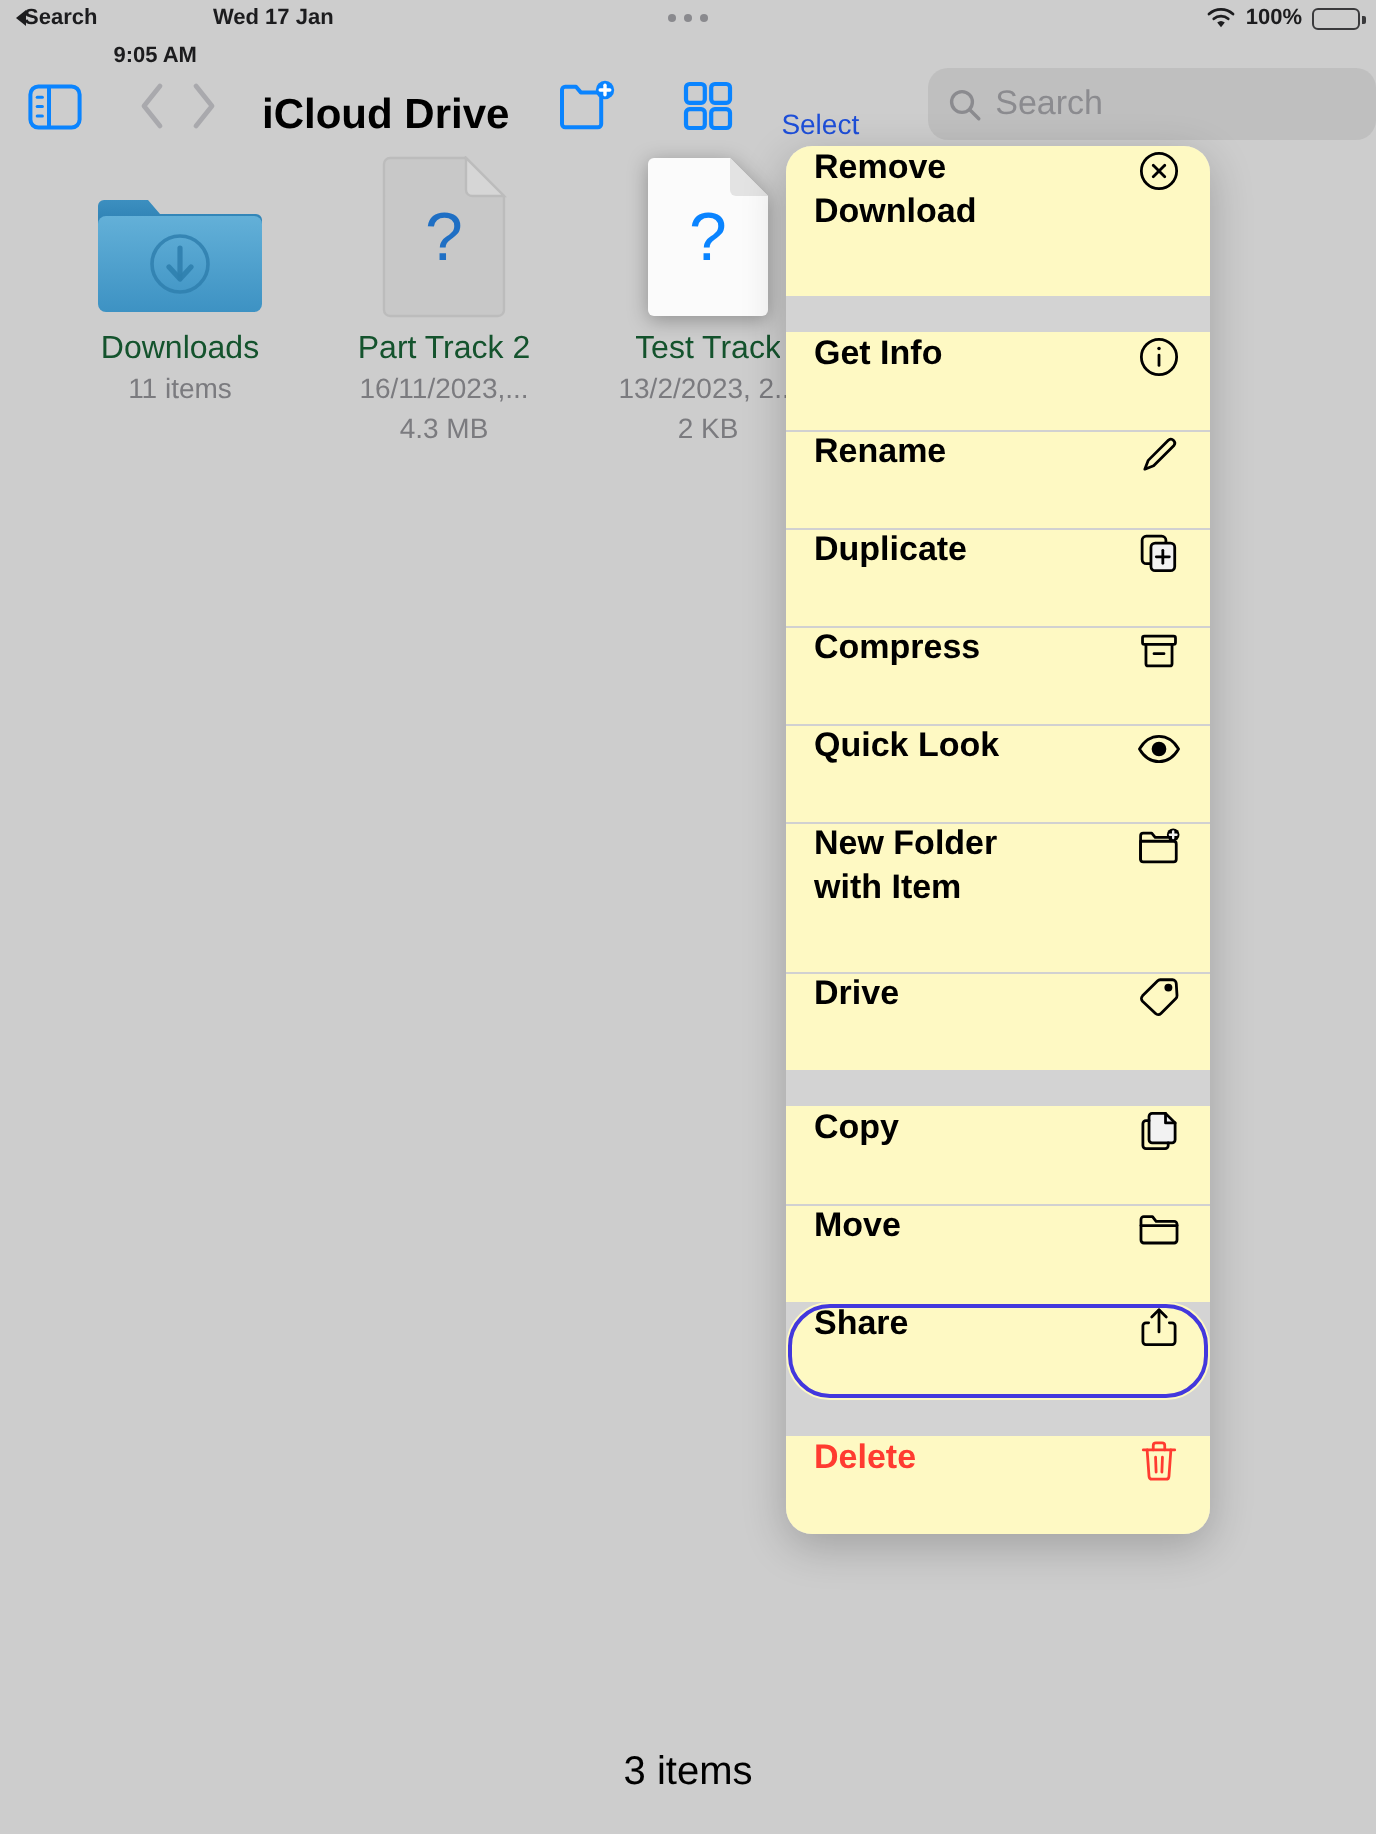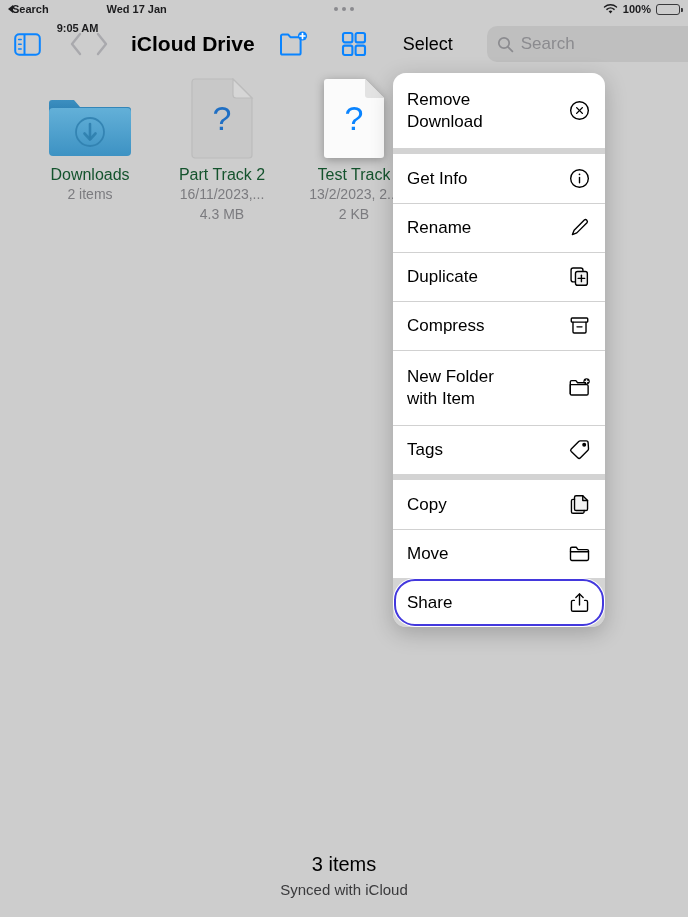--- a/index.html
+++ b/index.html
@@ -80,21 +80,21 @@
   .battery-fill {
     height: 100%;
     background: #2c2c2e;
     border-radius: 1.5px;
   }
 
   
   .toolbar {
     height: 52px;
     display: flex;
-    align-items: center;
+    align-items: flex-end;
     padding: 0 14px;
     gap: 12px;
   }
   .tb-btn {
     display: flex;
     align-items: center;
     justify-content: center;
     cursor: pointer;
     background: none;
     border: none;
@@ -108,23 +108,23 @@
     font-weight: bold;
     color: #000;
     margin-left: 10px;
     white-space: nowrap;
   }
 
   .tb-spacer1 { width: 56px; }
   .new-folder-btn { width: 36px; height: 34px; }
   .grid-btn { width: 36px; height: 34px; margin-left: 20px; }
   .select-btn {
-    font-size: 18px;
-    color: #000000;
-    margin-left: 24px;
+    font-size: 14px;
+    color: #1d4ed8;
+    margin-left: 12px;
     cursor: pointer;
     white-space: nowrap;
   }
 
   .search-field {
     margin-left: 22px;
     width: 224px;
     height: 36px;
     background: #bfbfbf;
     border-radius: 10px;
@@ -197,31 +197,32 @@
     position: absolute;
     left: 393px;
     top: 73px;
     width: 212px;
     border-radius: 13px;
     overflow: hidden;
     background: #d3d3d3;
     box-shadow: 0 6px 22px rgba(0,0,0,0.22);
   }
   .menu-group { background: #d4d4d4; }
-  .menu-group + .menu-group { margin-top: 6px; }
+  .menu-group + .menu-group { margin-top: 18px; }
 
   .menu-item {
-    background: #ffffff;
-    display: flex;
-    align-items: center;
+    background: #fef9c3;
+    display: flex;
+    align-items: flex-start;
     justify-content: space-between;
     padding: 0 14px;
     min-height: 49px;
     cursor: pointer;
     position: relative;
+    font-weight: bold;
   }
   .menu-item + .menu-item::before {
     content: "";
     position: absolute;
     top: 0; left: 0; right: 0;
     height: 0.5px;
     background: #d1d1d1;
   }
   .menu-label {
     font-size: 17px;
@@ -378,21 +379,21 @@
           </linearGradient>
         </defs>
         <path d="M3 13 a3 3 0 0 1 3 -3 L28 10 L34 17 L82 17 a3 3 0 0 1 3 3 L85 22 L3 22 Z" fill="url(#fldTab)"></path>
         <rect x="3" y="18" width="82" height="48" rx="4" fill="url(#fldBody)"></rect>
         <circle cx="44" cy="42" r="14" fill="none" stroke="#2f7fae" stroke-width="1.8" opacity="0.85"></circle>
         <line x1="44" y1="34" x2="44" y2="49" stroke="#2f7fae" stroke-width="2.6" stroke-linecap="round" opacity="0.9"></line>
         <path d="M38.5 43.5 L44 49.5 L49.5 43.5" fill="none" stroke="#2f7fae" stroke-width="2.6" stroke-linecap="round" stroke-linejoin="round" opacity="0.9"></path>
       </svg>
     </div>
     <div class="file-name">Downloads</div>
-    <div class="file-meta">2 items</div>
+    <div class="file-meta">11 items</div>
     <div class="file-meta"></div>
   </div>
 
   <div class="file-cell">
     <div class="file-icon-wrap">
       <svg class="doc-icon" viewBox="0 0 64 82">
         <path d="M2 4 a3 3 0 0 1 3 -3 L43 1 L62 20 L62 77 a3 3 0 0 1 -3 3 L5 80 a3 3 0 0 1 -3 -3 Z" fill="#c8c8c8" stroke="#bcbcbc" stroke-width="1.2"></path>
         <path d="M43 1 L43 17 a3 3 0 0 0 3 3 L62 20 Z" fill="#d6d6d6" stroke="#bcbcbc" stroke-width="1.2"></path>
         <text x="32" y="52" font-family="Liberation Sans, sans-serif" font-size="34" fill="#1f6fc4" text-anchor="middle">?</text>
       </svg>
@@ -463,35 +464,44 @@
       <div class="menu-item">
         <span class="menu-label">Compress</span>
         <span class="menu-icon">
           <svg width="23" height="23" viewBox="0 0 24 24" fill="none" stroke="#000000" stroke-width="1.45" stroke-linecap="round" stroke-linejoin="round">
             <rect x="3.4" y="4.2" width="17.2" height="4.3" rx="1"></rect>
             <path d="M5.2 8.5 L5.2 18.6 a1.2 1.2 0 0 0 1.2 1.2 L17.6 19.8 a1.2 1.2 0 0 0 1.2 -1.2 L18.8 8.5"></path>
             <line x1="9.4" y1="13.4" x2="14.6" y2="13.4"></line>
           </svg>
         </span>
       </div>
+      <div class="menu-item">
+        <span class="menu-label">Quick Look</span>
+        <span class="menu-icon">
+          <svg width="23" height="23" viewBox="0 0 24 24" fill="none" stroke="#000000" stroke-width="1.45" stroke-linecap="round" stroke-linejoin="round">
+            <path d="M1.8 12 C4.6 7.2 8.2 5.4 12 5.4 C15.8 5.4 19.4 7.2 22.2 12 C19.4 16.8 15.8 18.6 12 18.6 C8.2 18.6 4.6 16.8 1.8 12 Z"></path>
+            <circle cx="12" cy="12" r="3.1" fill="#000000"></circle>
+          </svg>
+        </span>
+      </div>
       <div class="menu-item two-line">
         <span class="menu-label">New Folder
 with Item</span>
         <span class="menu-icon">
           <svg width="23" height="23" viewBox="0 0 24 24" fill="none" stroke="#000000" stroke-width="1.45" stroke-linecap="round" stroke-linejoin="round">
             <path d="M2.4 18.4 L2.4 6.2 a1.4 1.4 0 0 1 1.4 -1.4 L8.2 4.8 L10 7 L16.4 7"></path>
             <path d="M2.4 9 L19.6 9 a1.4 1.4 0 0 1 1.4 1.4 L21 18.4 a1.4 1.4 0 0 1 -1.4 1.4 L3.8 19.8 A1.4 1.4 0 0 1 2.4 18.4 Z"></path>
             <circle cx="19.4" cy="5.6" r="3.3" fill="#000000" stroke="none"></circle>
             <line x1="19.4" y1="3.9" x2="19.4" y2="7.3" stroke="#f2f2f2" stroke-width="1.25"></line>
             <line x1="17.7" y1="5.6" x2="21.1" y2="5.6" stroke="#f2f2f2" stroke-width="1.25"></line>
           </svg>
         </span>
       </div>
       <div class="menu-item">
-        <span class="menu-label">Tags</span>
+        <span class="menu-label">Drive</span>
         <span class="menu-icon">
           <svg width="23" height="23" viewBox="0 0 24 24" fill="none" stroke="#000000" stroke-width="1.45" stroke-linecap="round" stroke-linejoin="round">
             <path d="M3.4 11.4 L11.2 3.6 a2 2 0 0 1 1.5 -0.6 L19 3 a2 2 0 0 1 2 2 L21.4 11.3 a2 2 0 0 1 -0.6 1.5 L13 20.6 a2 2 0 0 1 -2.8 0 L3.4 14.2 a2 2 0 0 1 0 -2.8 Z"></path>
             <circle cx="16.9" cy="7.1" r="1.35" fill="#000000"></circle>
           </svg>
         </span>
       </div>
     </div>
     <div class="menu-group">
       <div class="menu-item">
@@ -517,18 +527,31 @@
         <span class="menu-label">Share</span>
         <span class="menu-icon">
           <svg width="23" height="23" viewBox="0 0 24 24" fill="none" stroke="#000000" stroke-width="1.45" stroke-linecap="round" stroke-linejoin="round">
             <path d="M12 14.6 L12 3.2"></path>
             <path d="M8.2 6.8 L12 3 L15.8 6.8"></path>
             <path d="M6.6 9.8 L5.2 9.8 a1.6 1.6 0 0 0 -1.6 1.6 L3.6 19.6 a1.6 1.6 0 0 0 1.6 1.6 L18.8 21.2 a1.6 1.6 0 0 0 1.6 -1.6 L20.4 11.4 a1.6 1.6 0 0 0 -1.6 -1.6 L17.4 9.8"></path>
           </svg>
         </span>
       </div>
     </div>
+    <div class="menu-group">
+      <div class="menu-item destructive">
+        <span class="menu-label">Delete</span>
+        <span class="menu-icon">
+          <svg width="23" height="23" viewBox="0 0 24 24" fill="none" stroke="#ff3b30" stroke-width="1.45" stroke-linecap="round" stroke-linejoin="round">
+            <path d="M3.8 6.2 L20.2 6.2"></path>
+            <path d="M5.8 6.2 L6.8 20 a1.6 1.6 0 0 0 1.6 1.5 L15.6 21.5 a1.6 1.6 0 0 0 1.6 -1.5 L18.2 6.2"></path>
+            <path d="M9 6.2 L9 4 a1.4 1.4 0 0 1 1.4 -1.4 L13.6 2.6 A1.4 1.4 0 0 1 15 4 L15 6.2"></path>
+            <line x1="10.2" y1="10" x2="10.5" y2="17.8"></line>
+            <line x1="13.8" y1="10" x2="13.5" y2="17.8"></line>
+          </svg>
+        </span>
+      </div>
+    </div>
   </div>
 
 <div class="footer">
   <div class="footer-count">3 items</div>
-  <div class="footer-sync">Synced with iCloud</div>
 </div>
 
 </body></html>

